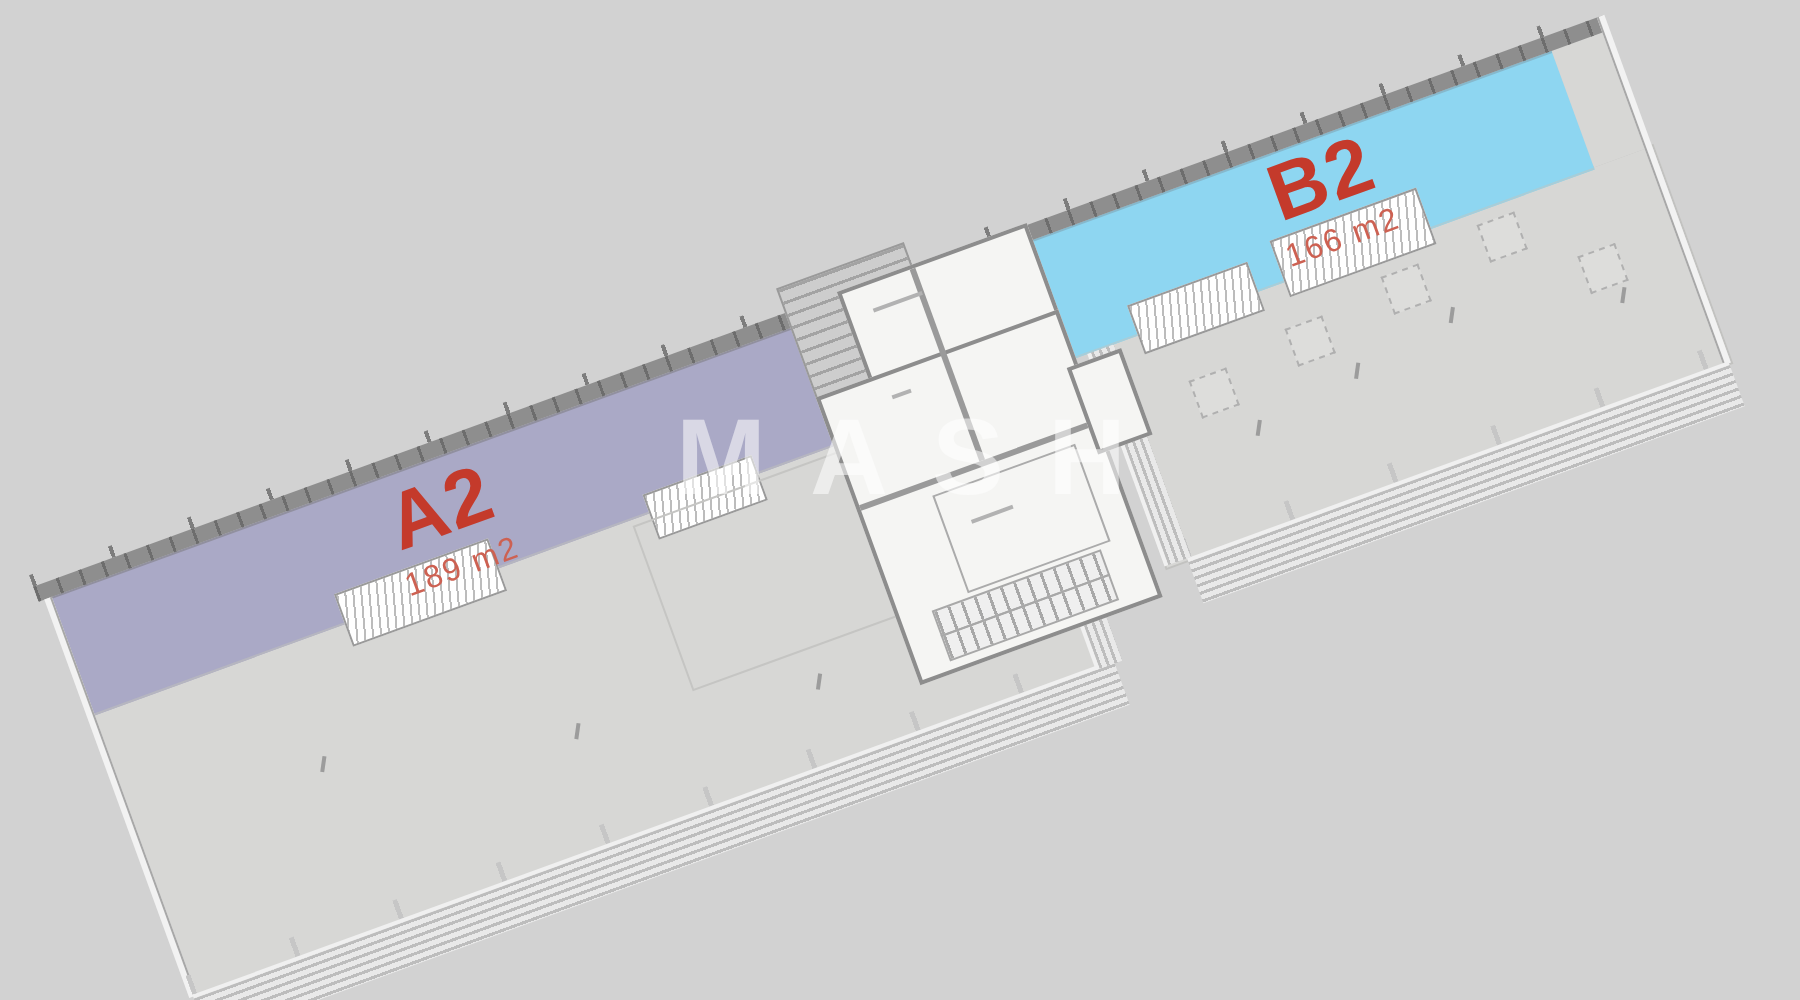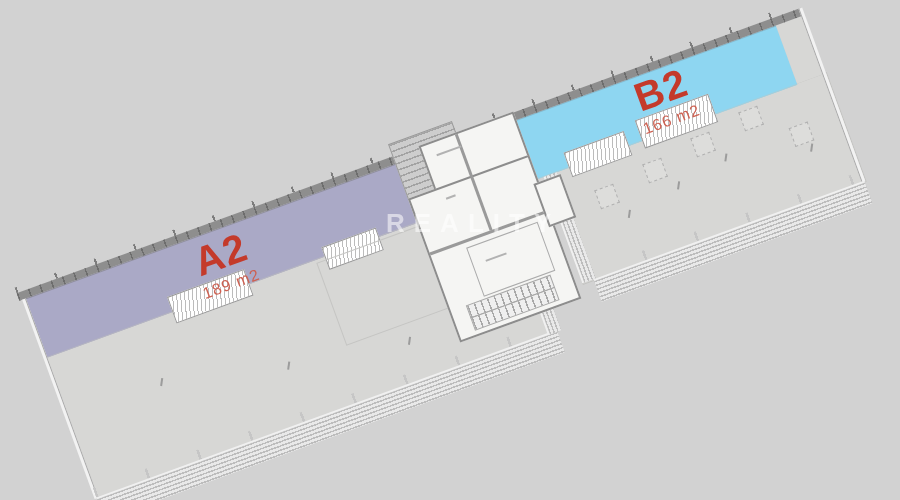--- a/index.html
+++ b/index.html
@@ -124,16 +124,16 @@
       <div class="unit-area">189 m2</div>
     </div>
     <div class="abs label-box" style="left:610px;top:30px;width:150px;">
       <div class="unit-label">B2</div>
       <div class="unit-area">166 m2</div>
     </div>
 
   </div>
 
   <div id="watermark">
-    <div id="wm2">REALITY</div>
+    <div id="wm1">MASH</div>
   </div>
 
 </div>
 
 </body></html>

